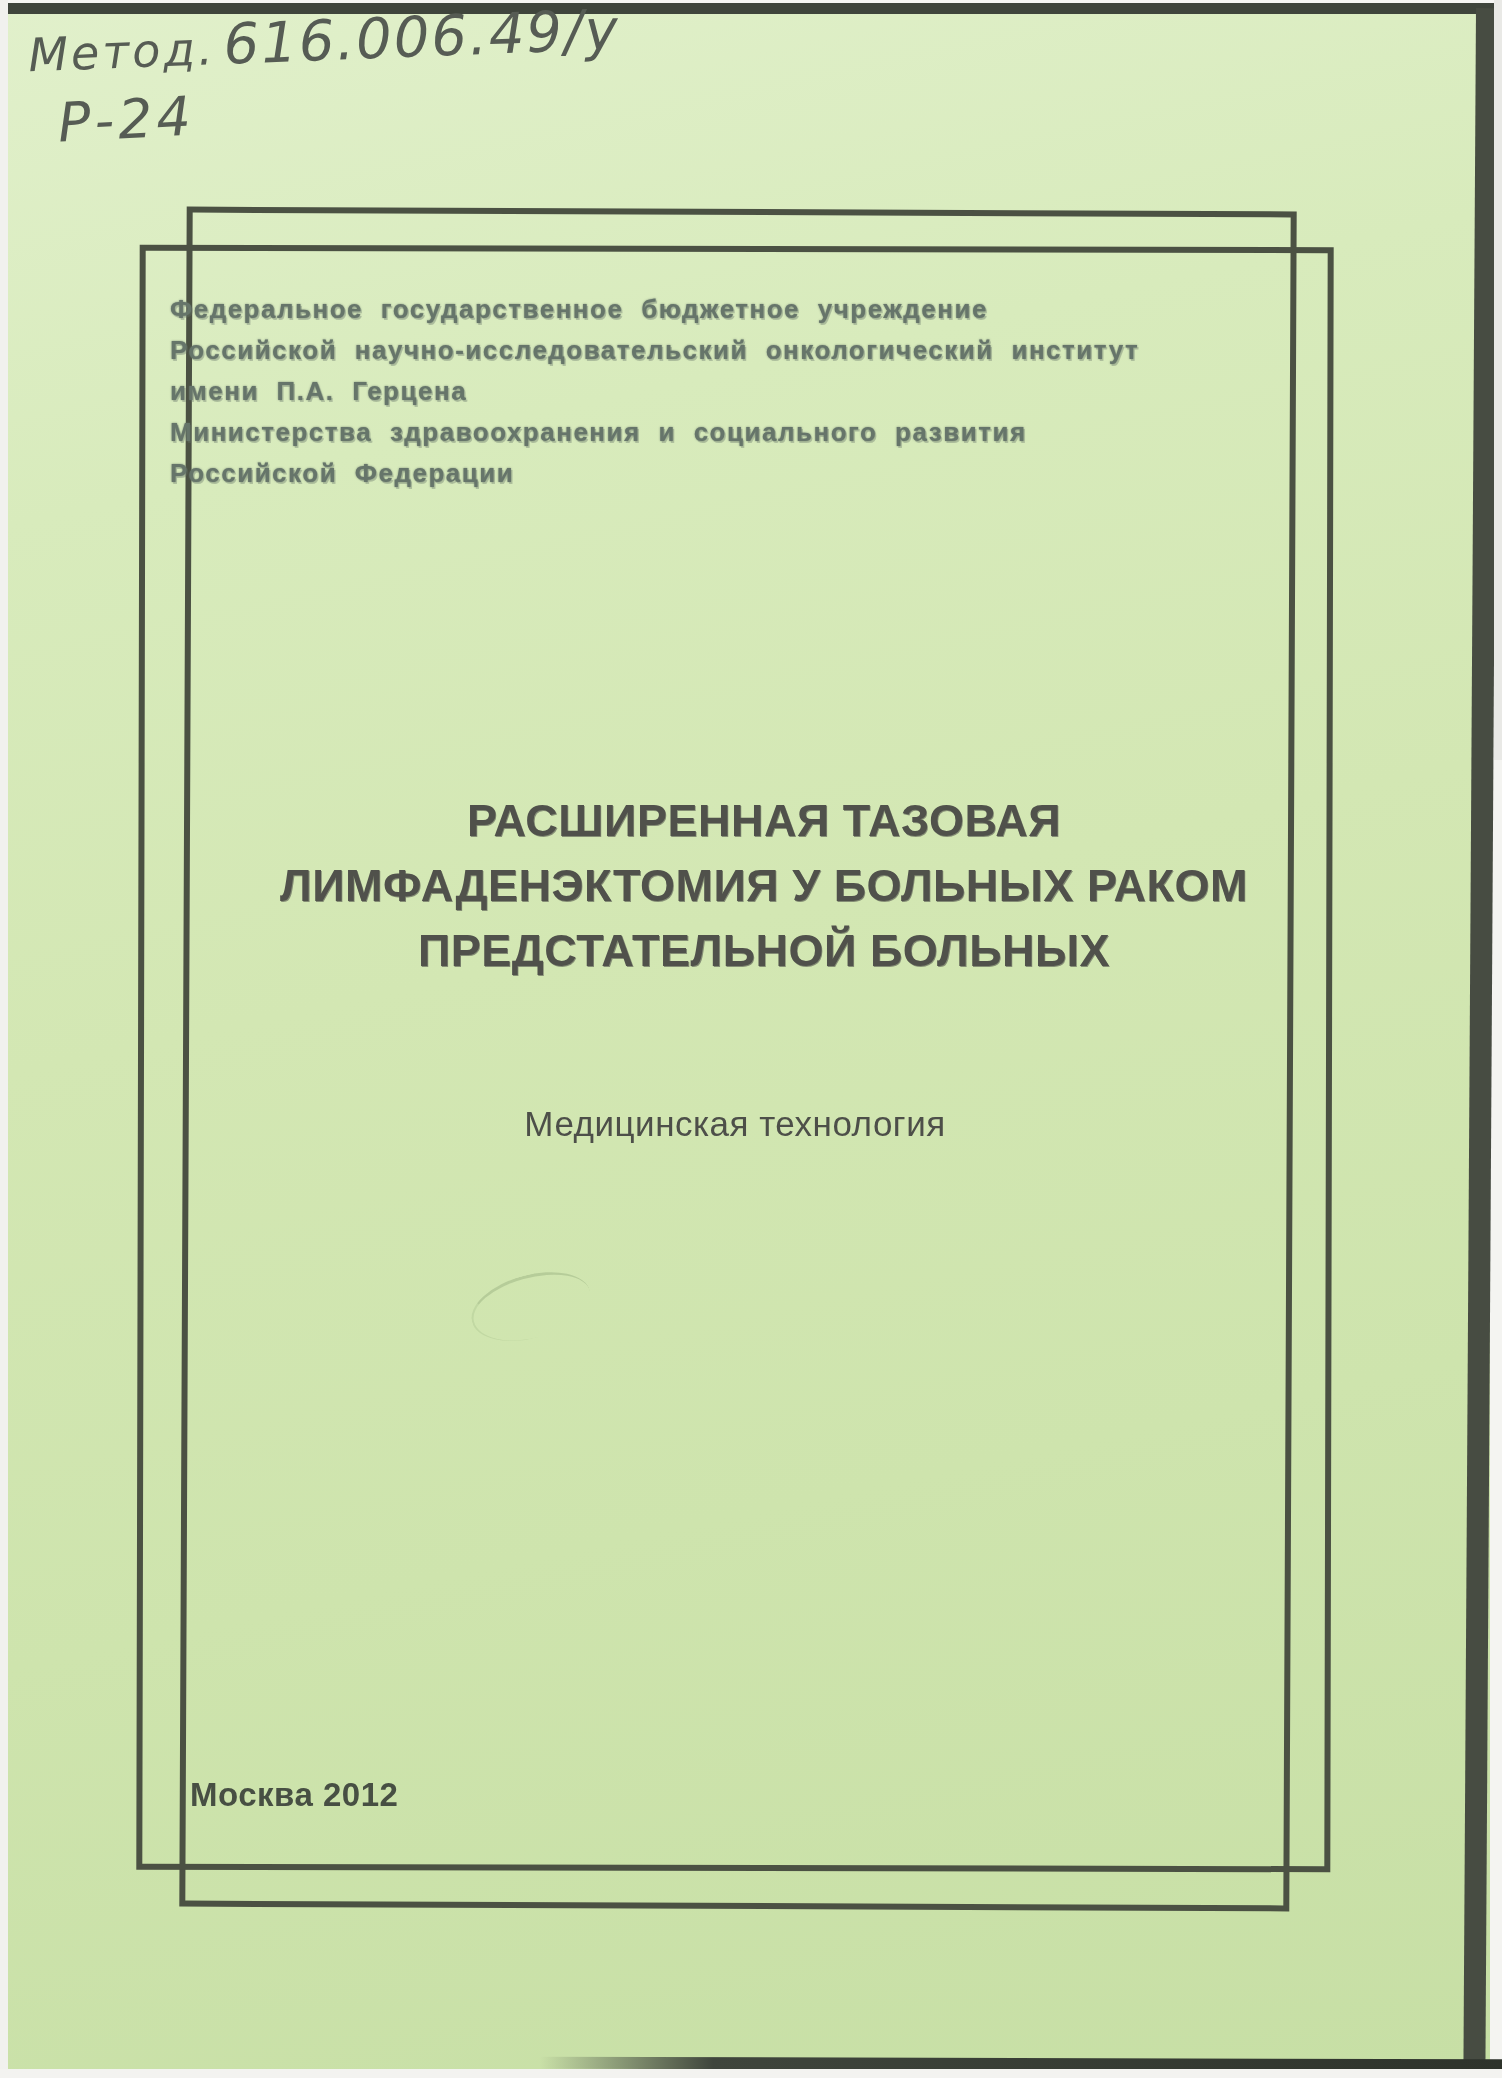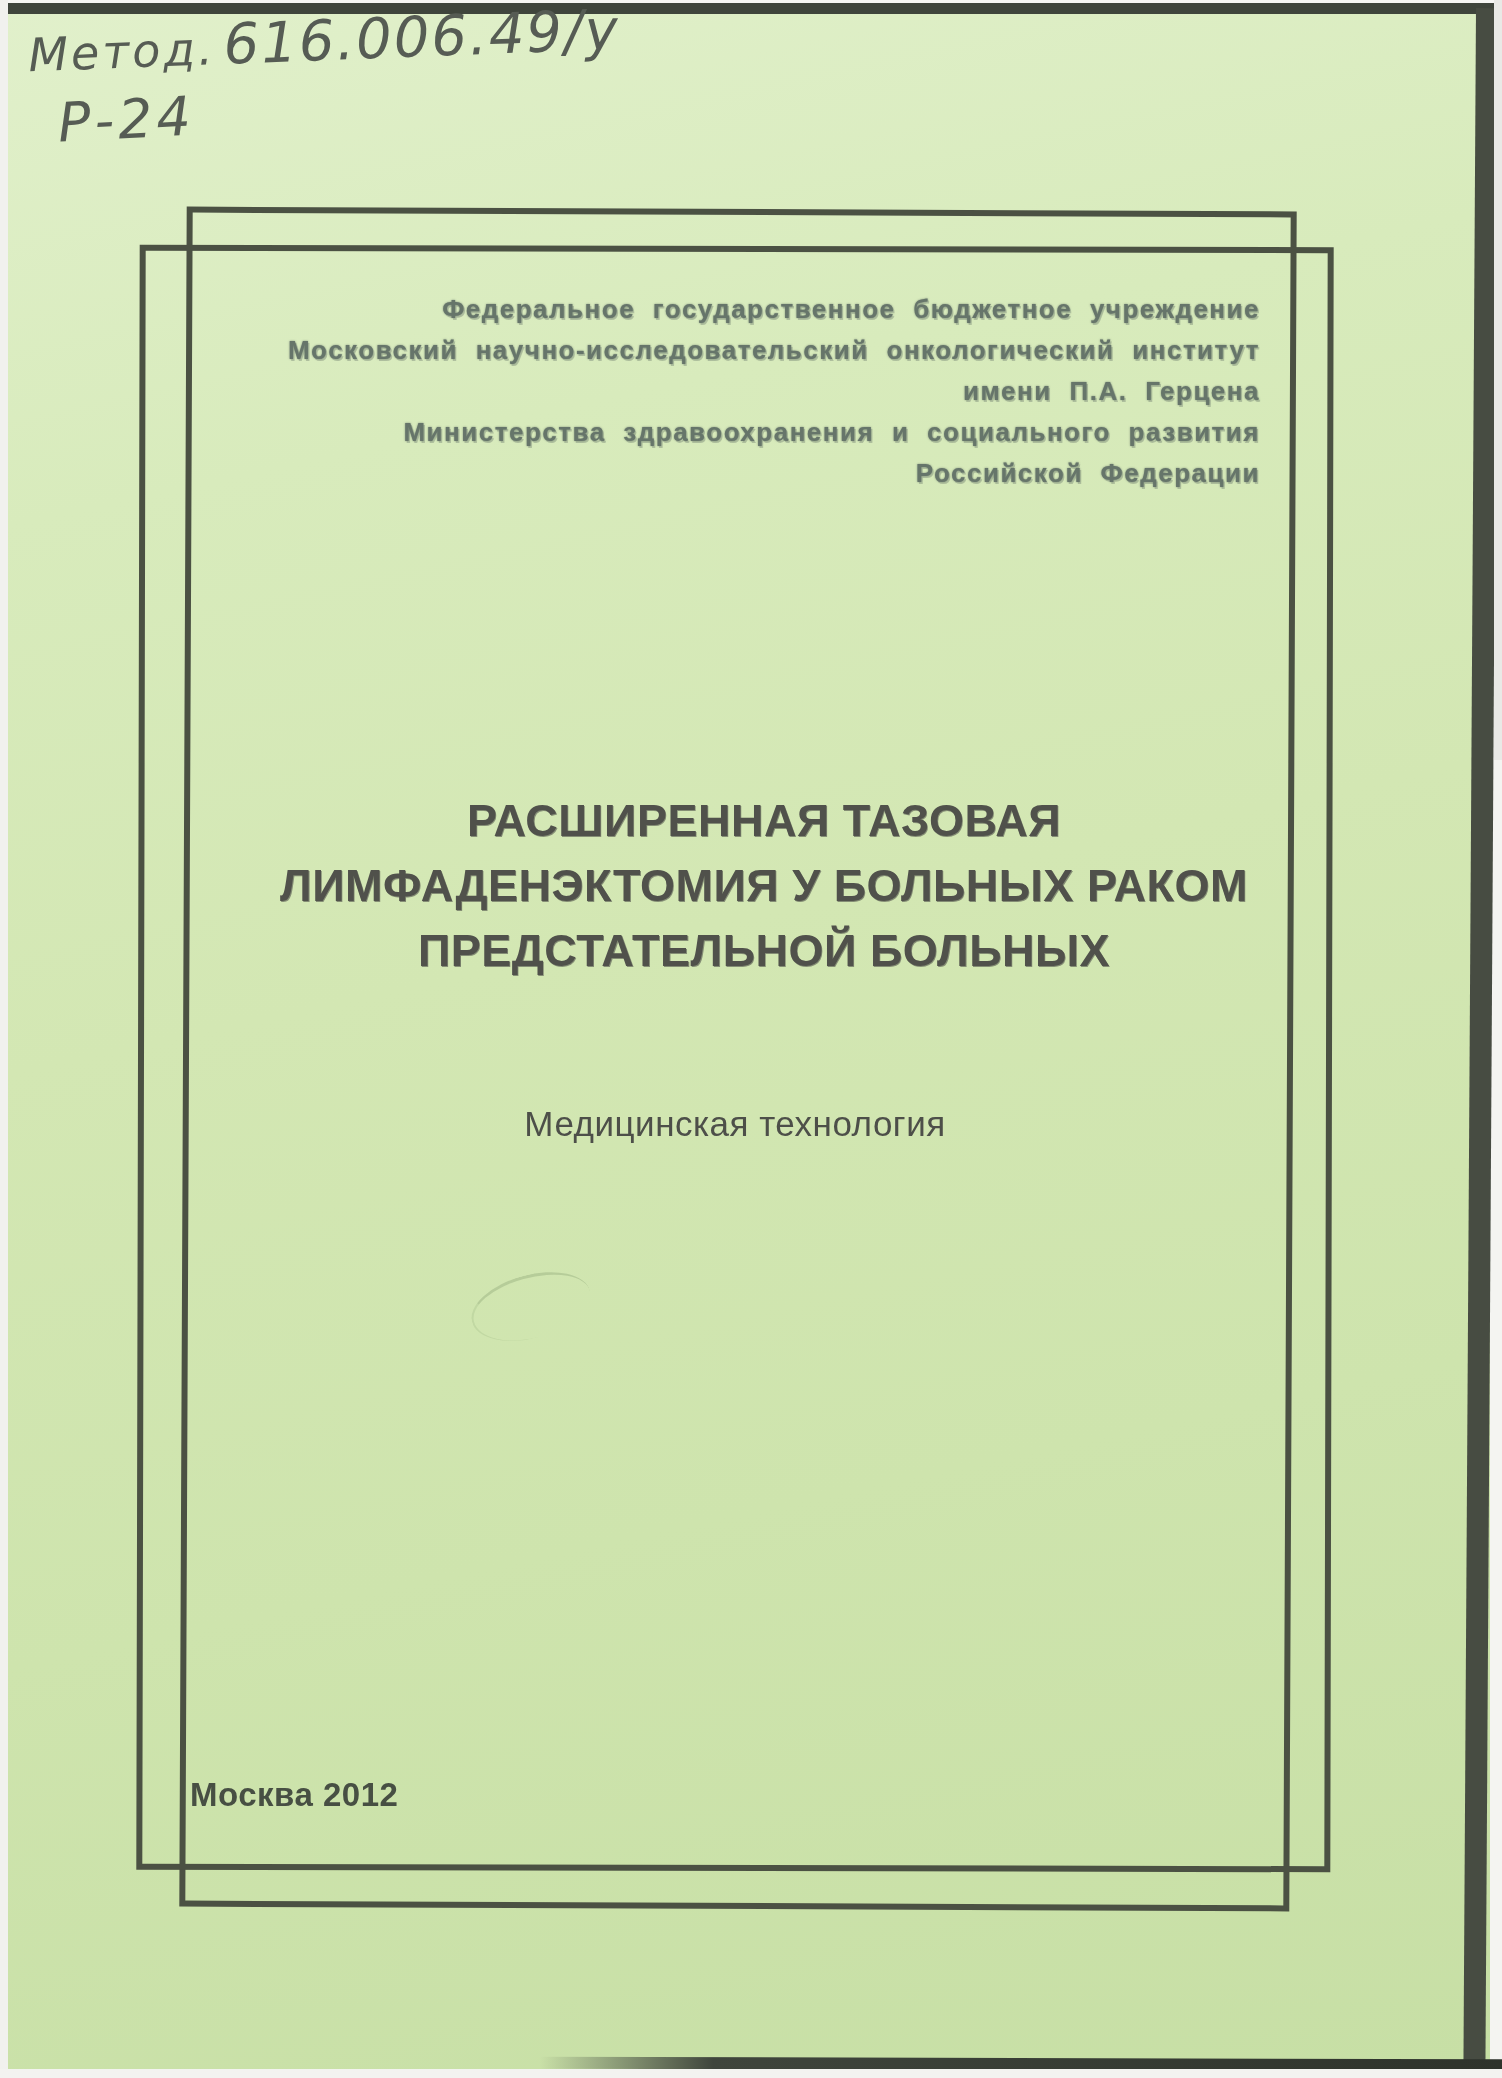--- a/index.html
+++ b/index.html
@@ -98,21 +98,21 @@
     left: 58px; top: 88px;
     font-size: 54px;
     transform: rotate(-3deg);
     letter-spacing: 4px;
   }
   
   .institution {
     position: absolute;
     left: 170px; top: 289px;
     width: 1090px;
-    text-align: right;
+    text-align: left;
     color: #66756a;
     font-weight: bold;
     font-size: 26px;
     line-height: 41px;
     letter-spacing: 1.5px;
     word-spacing: 9px;
     text-shadow: 0 0 2px rgba(102,117,106,0.85), 1.5px 1.5px 0 rgba(102,117,106,0.35);
   }
   
   .book-title {
@@ -180,21 +180,21 @@
   <div class="frame frame-wide"></div>
 
   <div class="handwriting hw-line1">
     <span class="hw-prefix">Метод.</span>
     <span class="hw-number">616.006.49/у</span>
   </div>
   <div class="handwriting hw-line2">Р-24</div>
 
   <div class="institution">
     <div>Федеральное государственное бюджетное учреждение</div>
-    <div>Московский научно-исследовательский онкологический институт</div>
+    <div>Российской научно-исследовательский онкологический институт</div>
     <div>имени П.А. Герцена</div>
     <div>Министерства здравоохранения и социального развития</div>
     <div>Российской Федерации</div>
   </div>
 
   <div class="book-title">
     <div>РАСШИРЕННАЯ ТАЗОВАЯ</div>
     <div>ЛИМФАДЕНЭКТОМИЯ У БОЛЬНЫХ РАКОМ</div>
     <div>ПРЕДСТАТЕЛЬНОЙ БОЛЬНЫХ</div>
   </div>

